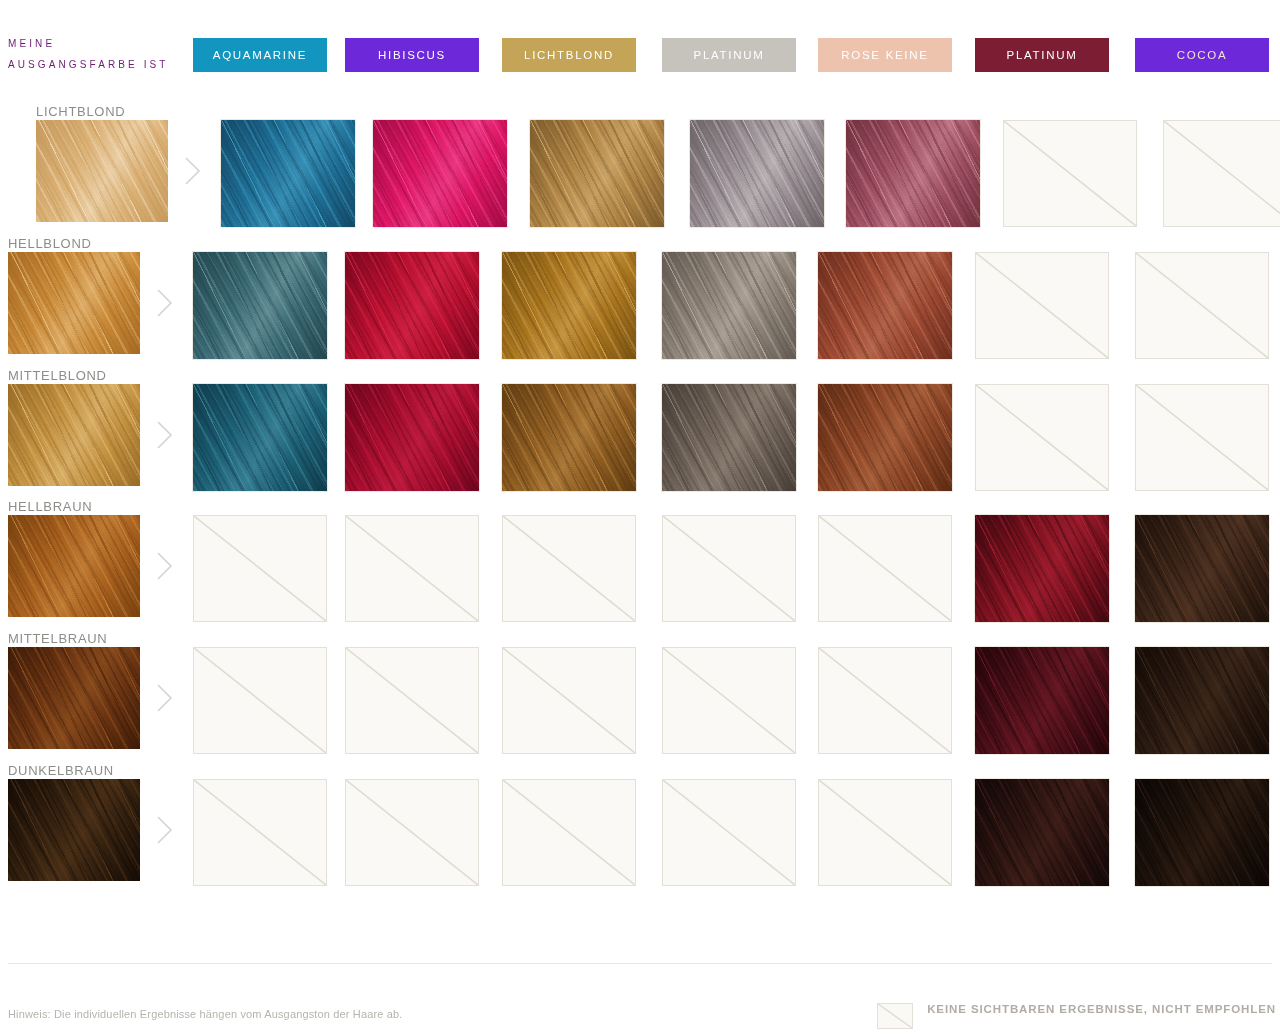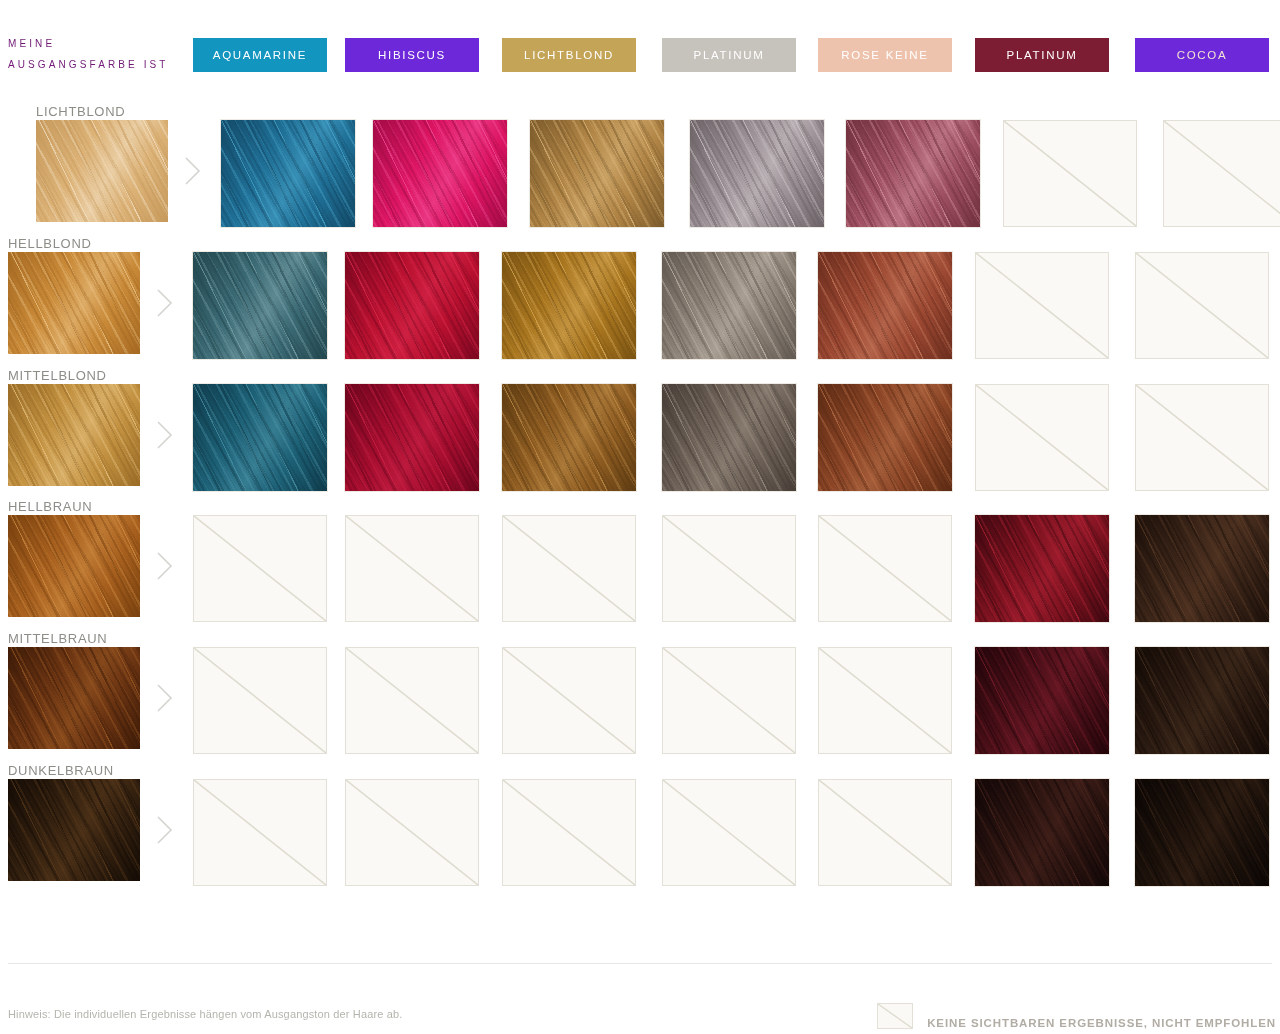--- a/index.html
+++ b/index.html
@@ -136,21 +136,21 @@
     color: #b5b5ae;
     letter-spacing: 0.15px;
     white-space: nowrap;
   }
 
   .legend {
     position: absolute;
     right: 4px;
     top: 1003px;
     display: flex;
-    align-items: flex-end;
+    align-items: flex-start;
     gap: 14px;
   }
   .legend-box {
     position: relative;
     width: 36px;
     height: 26px;
     border: 1px solid #e3e1d7;
     background: #faf9f5;
   }
   .legend-label {

